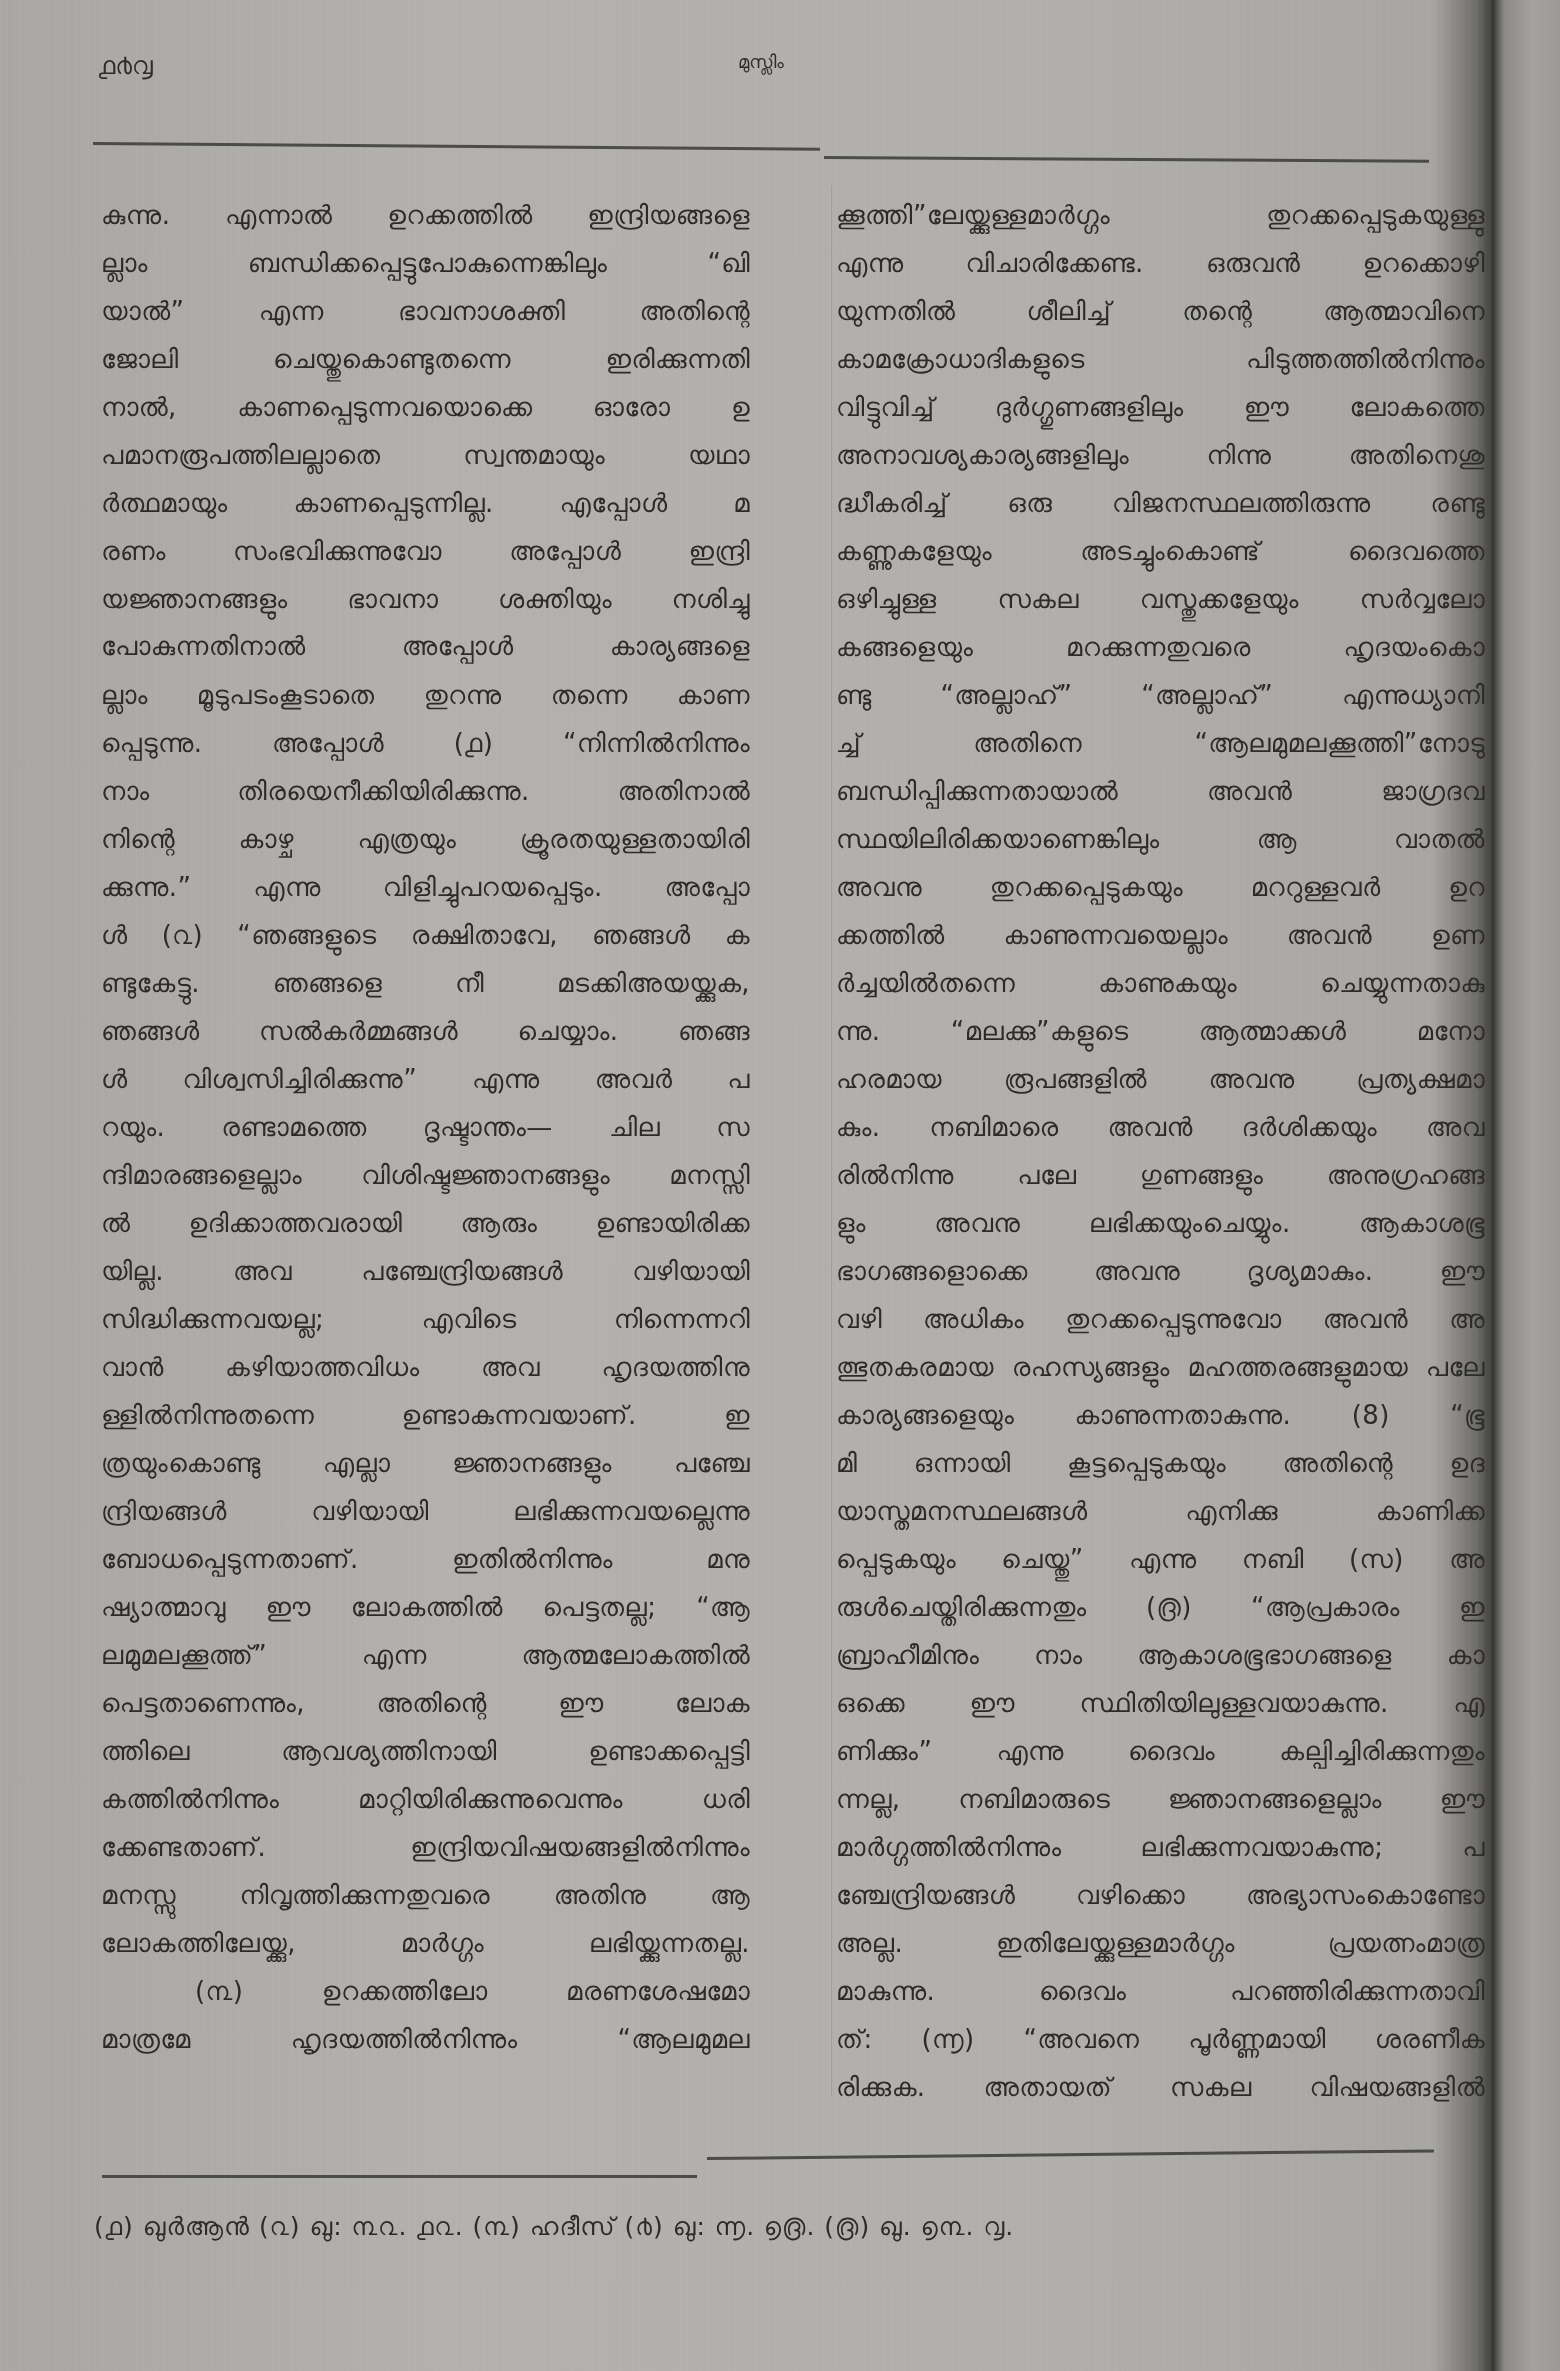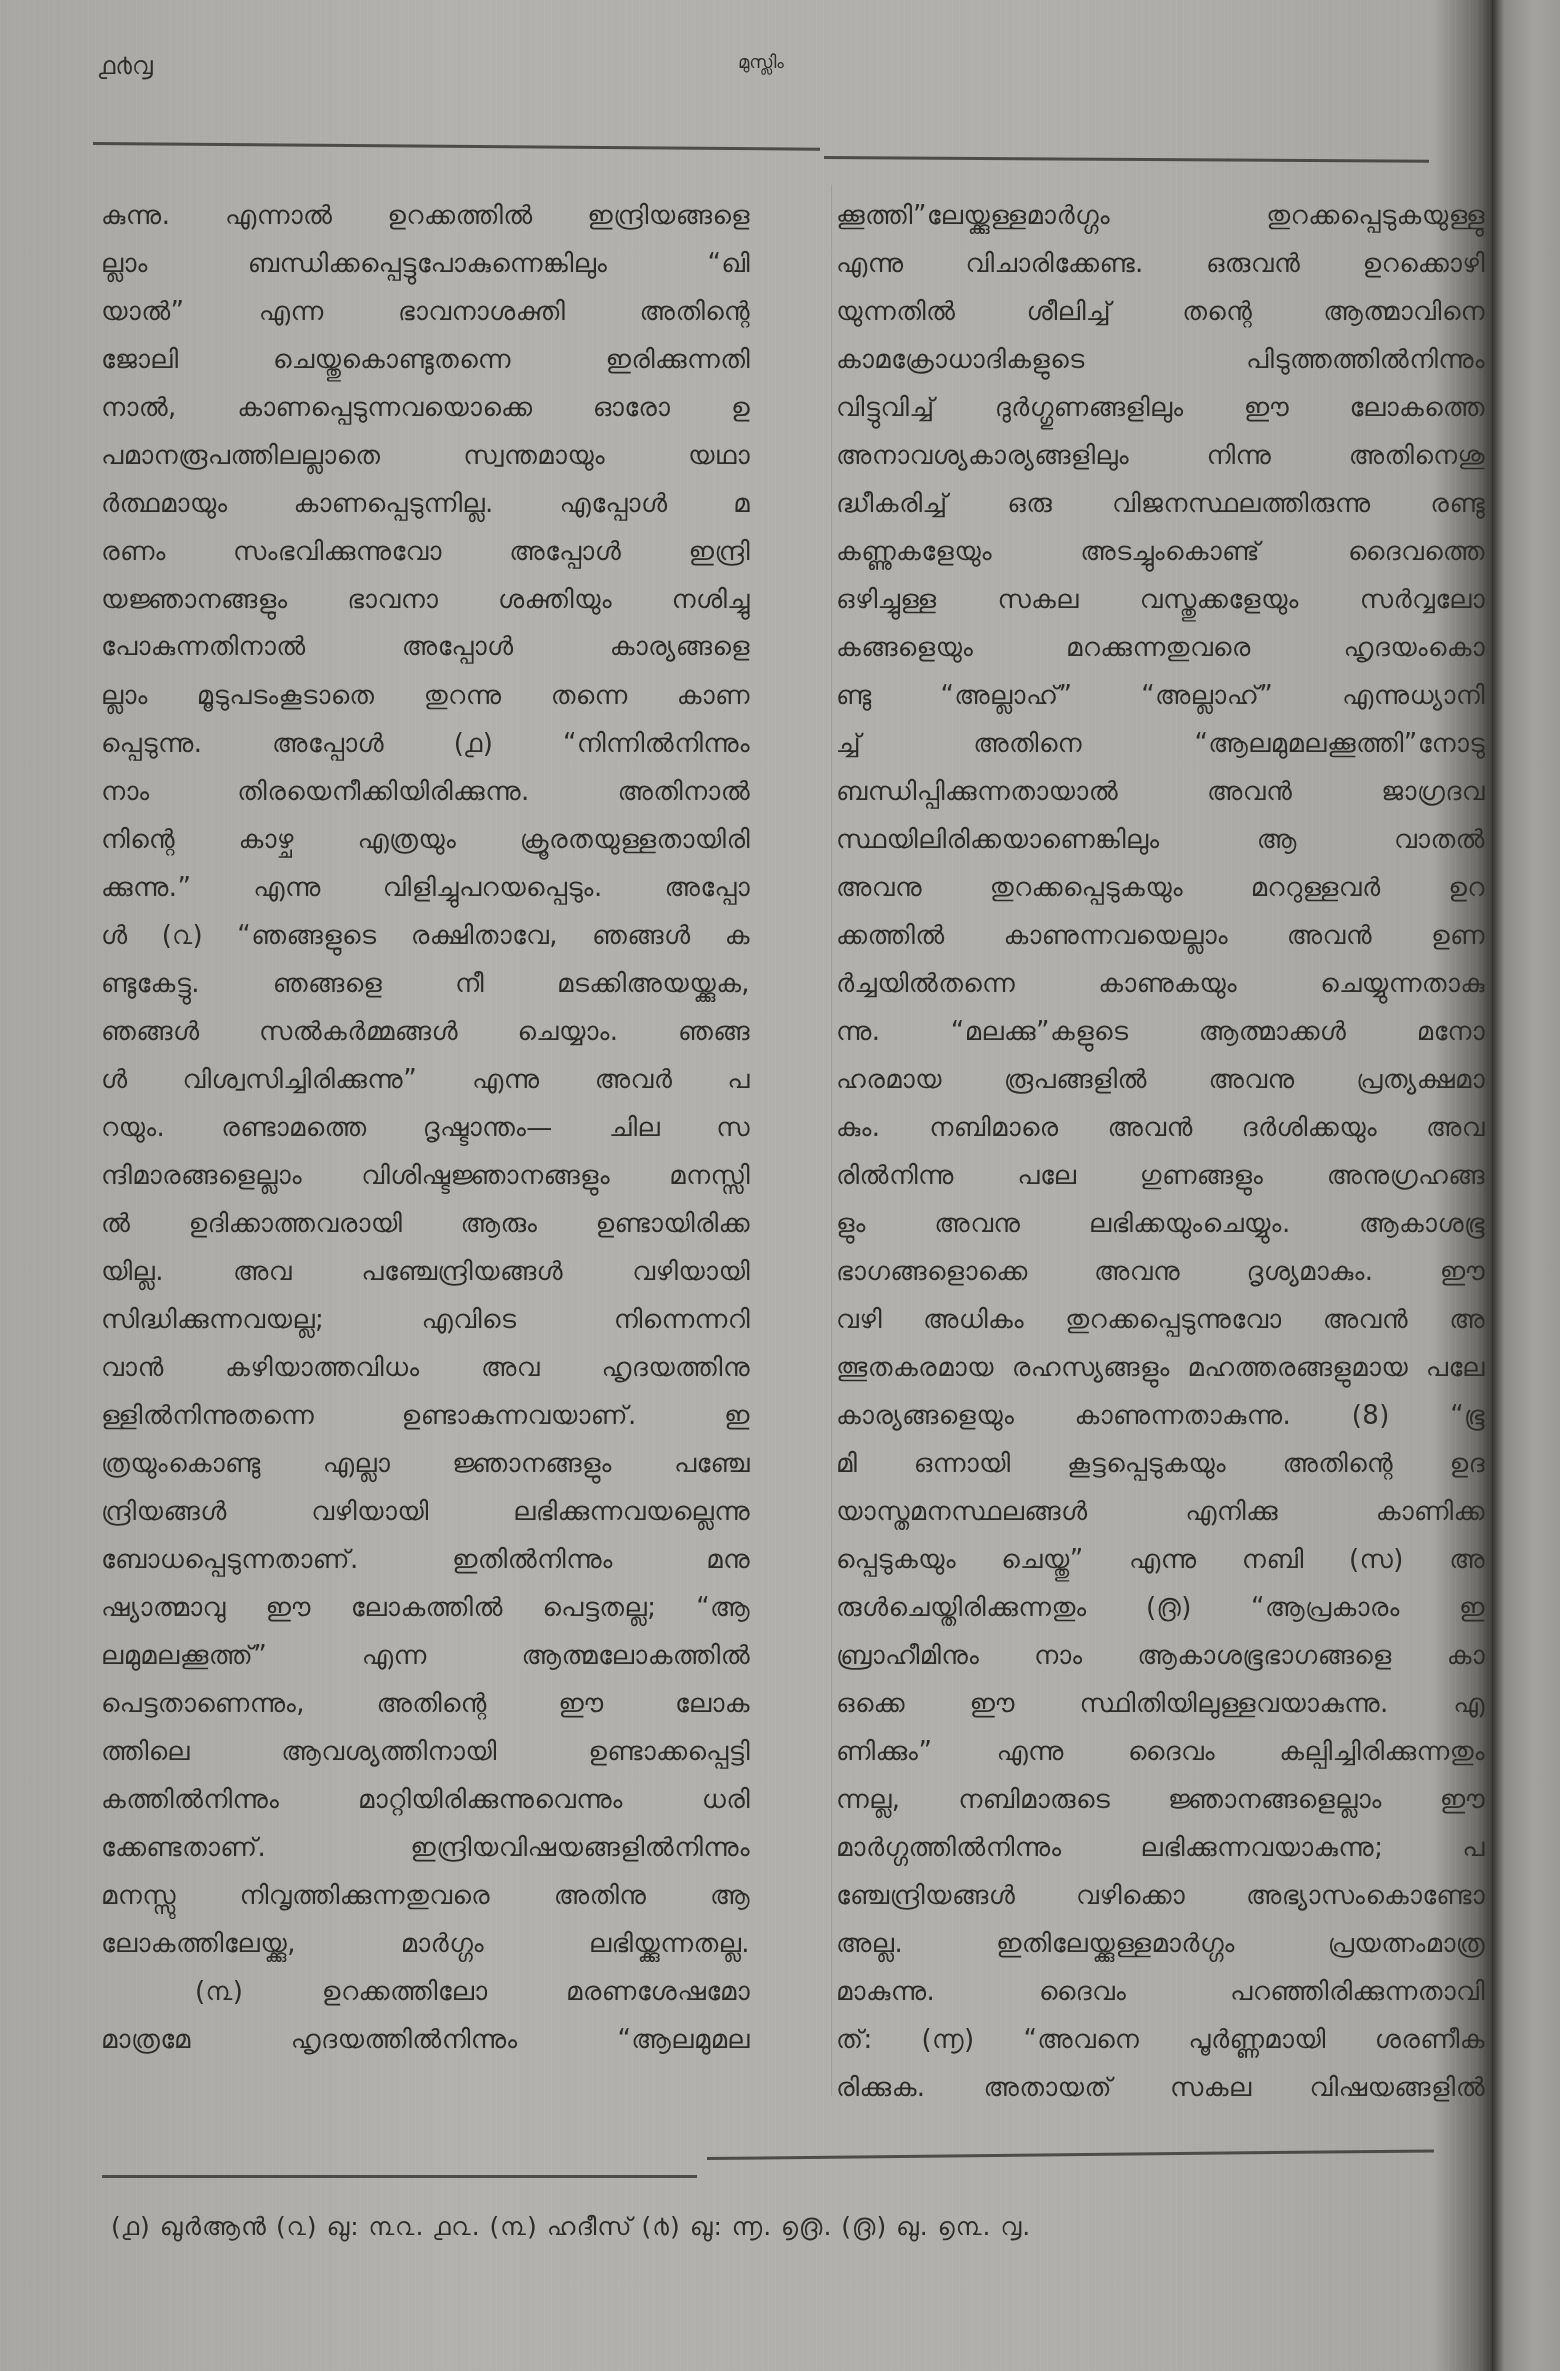--- a/index.html
+++ b/index.html
@@ -92,21 +92,21 @@
       display: block;
       white-space: nowrap;
       overflow: hidden;
       text-align: justify;
       text-align-last: justify;
       height: 65px;
     }
     .line.indent { padding-left: 94px; }
     .footnotes {
       position: absolute;
-      left: 111px;
+      left: 94px;
       top: 2212px;
       width: 1365px;
       font-size: 25px;
       color: #2c2b29;
       white-space: nowrap;
       letter-spacing: 1px;
     }
   </style>
 </head>
 <body>

